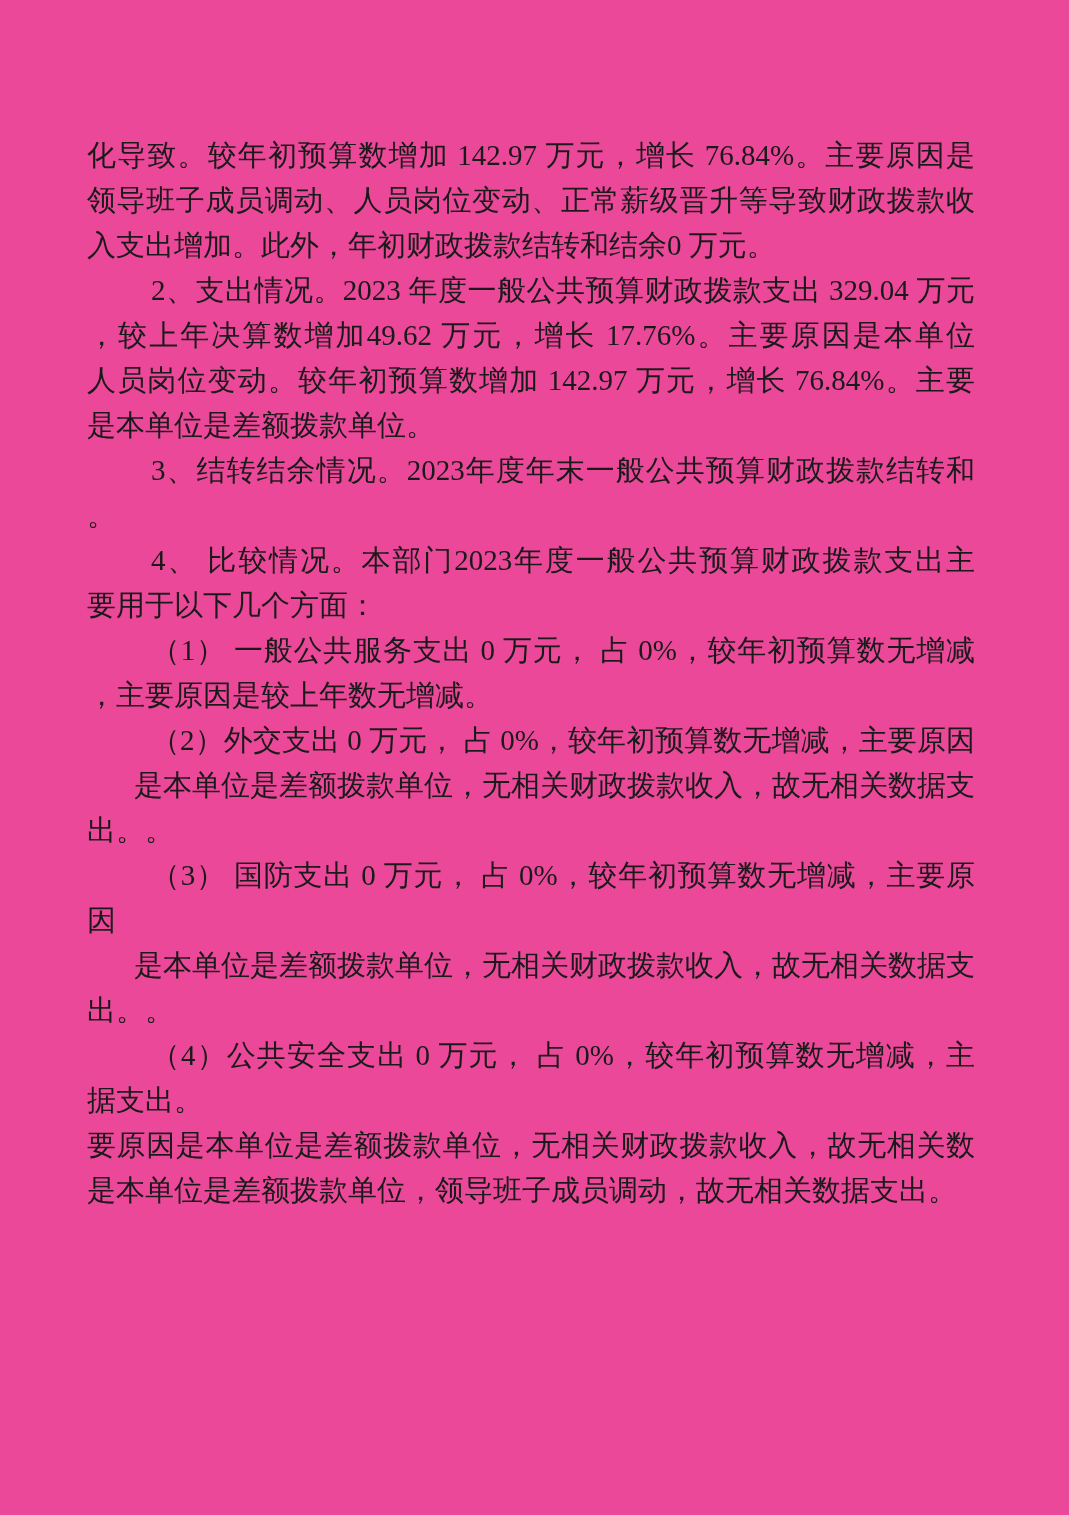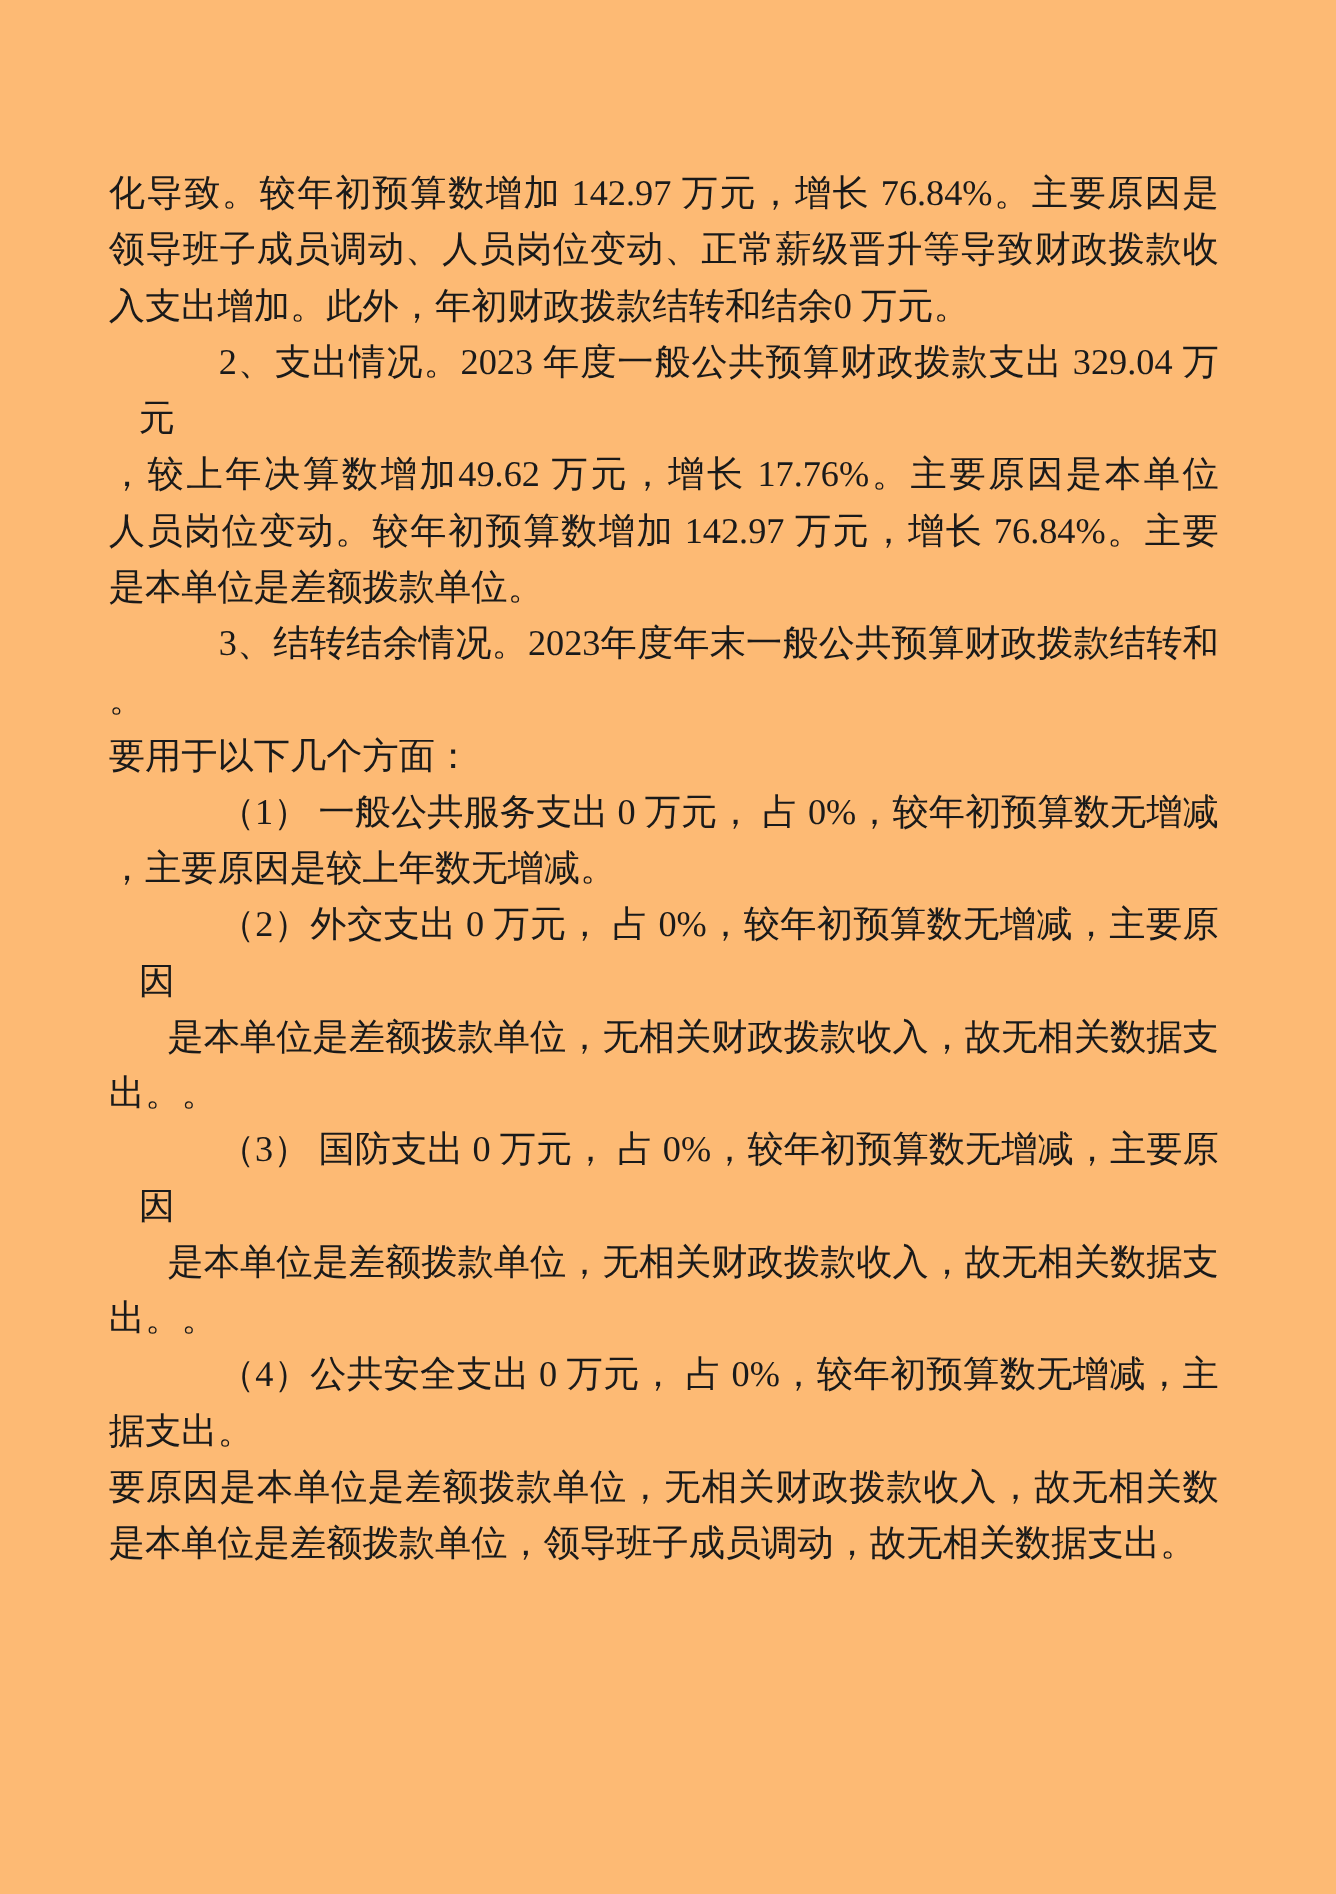--- a/index.html
+++ b/index.html
@@ -10,21 +10,21 @@
   body {
     width: 1069px;
     height: 1515px;
     position: relative;
     font-family: "Liberation Serif", "DejaVu Serif", serif;
     color: #1a1a1a;
   }
   .page {
     position: absolute;
     inset: 0;
-    background: #fdba74;
+    background: #ec4899;
   }
   .textblock {
     position: absolute;
     left: 87px;
     top: 133px;
     width: 888px;
   }
   .line {
     margin: 0;
     padding: 0;
@@ -40,41 +40,41 @@
     text-justify: inter-character;
   }
   
   .end {
     text-align: right;
     text-align-last: left;
   }
   
   .ind {
     text-indent: 64px;
-    margin-left: 24px;
   }
 </style>
 </head>
 <body>
 
 <div class="page">
   <div class="textblock">
 
     <p class="line just">化导致。较年初预算数增加 142.97 万元，增长 76.84%。主要原因是</p>
     <p class="line just">领导班子成员调动、人员岗位变动、正常薪级晋升等导致财政拨款收</p>
     <p class="line end">入支出增加。此外，年初财政拨款结转和结余0 万元。</p>
 
     <p class="line just ind">2、支出情况。2023 年度一般公共预算财政拨款支出 329.04 万元</p>
     <p class="line just">，较上年决算数增加49.62 万元，增长 17.76%。主要原因是本单位</p>
     <p class="line just">人员岗位变动。较年初预算数增加 142.97 万元，增长 76.84%。主要</p>
     <p class="line end">是本单位是差额拨款单位。</p>
 
     <p class="line just ind">3、结转结余情况。2023年度年末一般公共预算财政拨款结转和</p>
     <p class="line end">。</p>
 
+    <p class="line just ind">4、 比较情况。本部门2023年度一般公共预算财政拨款支出主</p>
     <p class="line end">要用于以下几个方面：</p>
 
     <p class="line just ind">（1） 一般公共服务支出 0 万元， 占 0%，较年初预算数无增减</p>
     <p class="line end">，主要原因是较上年数无增减。</p>
 
     <p class="line just ind">（2）外交支出 0 万元， 占 0%，较年初预算数无增减，主要原因</p>
     <p class="line end">是本单位是差额拨款单位，无相关财政拨款收入，故无相关数据支出。。</p>
 
     <p class="line just ind">（3） 国防支出 0 万元， 占 0%，较年初预算数无增减，主要原因</p>
     <p class="line end">是本单位是差额拨款单位，无相关财政拨款收入，故无相关数据支出。。</p>

